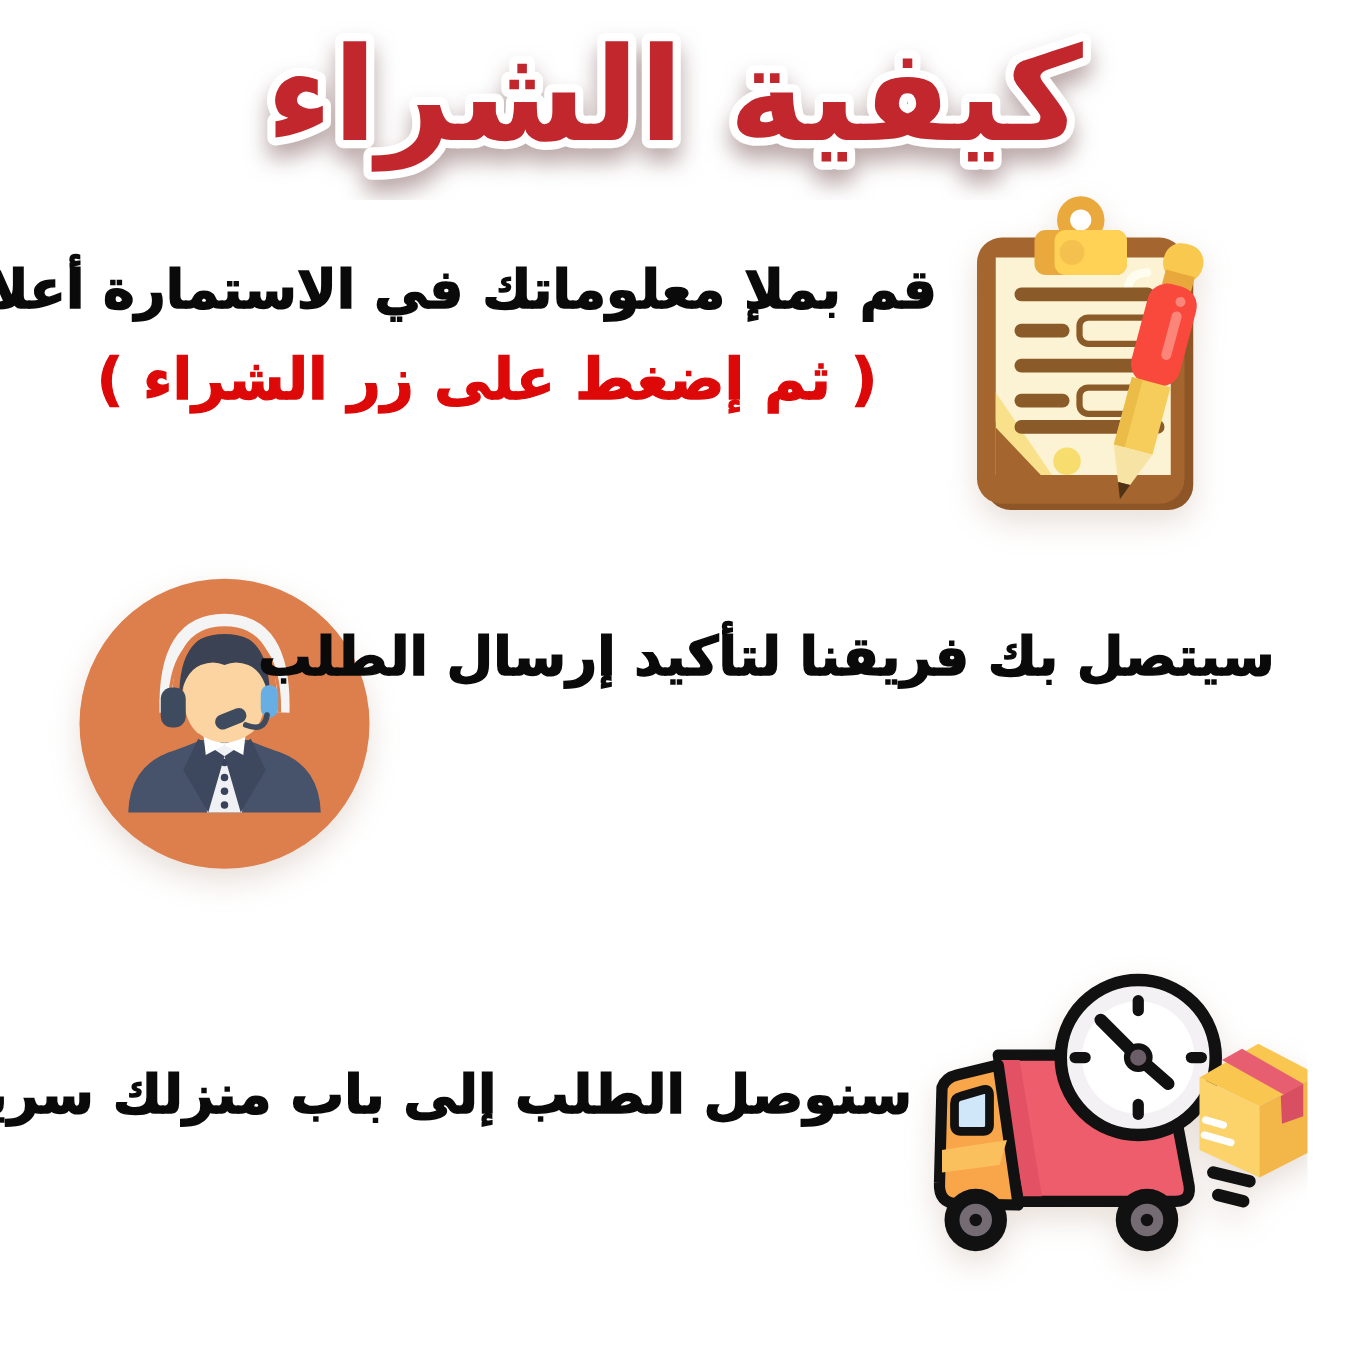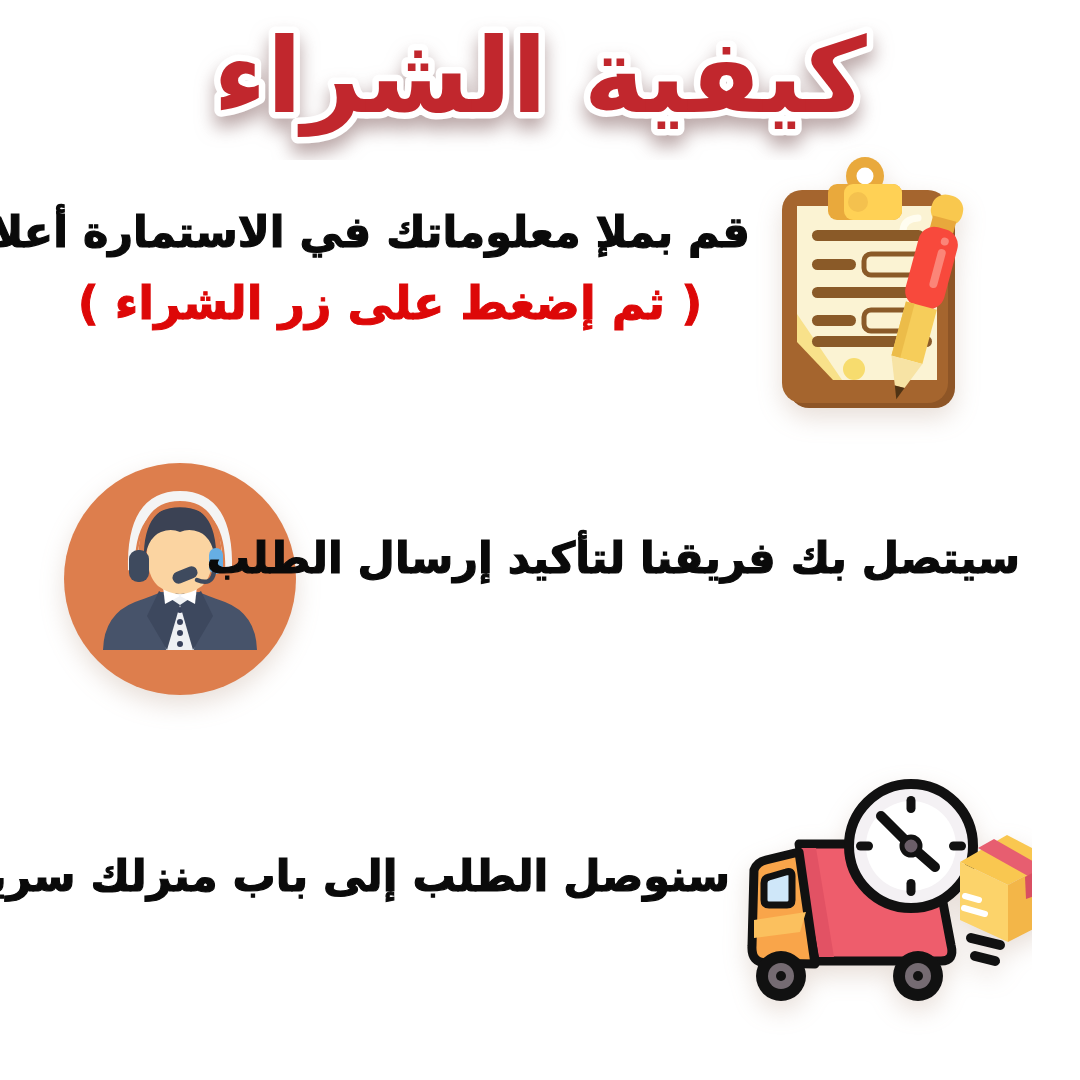--- a/index.html
+++ b/index.html
@@ -3,20 +3,21 @@
 <meta charset="utf-8">
 <style>
   html,body { margin:0; padding:0; }
   .canvas {
     position:relative;
     width:1032px; height:1080px;
     background:#ffffff;
     overflow:hidden;
     font-family:"DejaVu Sans", sans-serif;
     direction:rtl;
+    padding-left:14px;
   }
   .title-svg { position:absolute; top:0; left:0; }
   .title-text {
     font-family:"DejaVu Sans", sans-serif;
     font-weight:bold;
     font-size:104px;
     fill:#c1272d;
     stroke:#ffffff;
     stroke-width:13px;
     stroke-linejoin:round;
@@ -28,21 +29,21 @@
     font-size:43px; font-weight:bold; color:#0a0a0a;
     white-space:nowrap; line-height:1.25;
     -webkit-text-stroke:1.2px #0a0a0a;
   }
   .step-sub {
     font-size:46px; font-weight:bold; color:#dd0808;
     white-space:nowrap; margin-top:16px;
     -webkit-text-stroke:1px #dd0808;
   }
   .step1-text { left:30px;  top:206px; width:720px; }
-  .step2-text { left:305px; top:532px; width:715px; }
+  .step2-text { left:305px; top:500px; width:715px; }
   .step3-text { left:15px;  top:850px; width:715px; }
   .icon { position:absolute; filter:drop-shadow(0 10px 12px rgba(150,110,80,0.22)); }
   .icon-clipboard { left:778px; top:146px; }
   .icon-support   { left:63px;  top:462px; }
   .icon-truck     { left:722px; top:760px; }
 </style>
 </head>
 <body>
 
 <div class="canvas">

